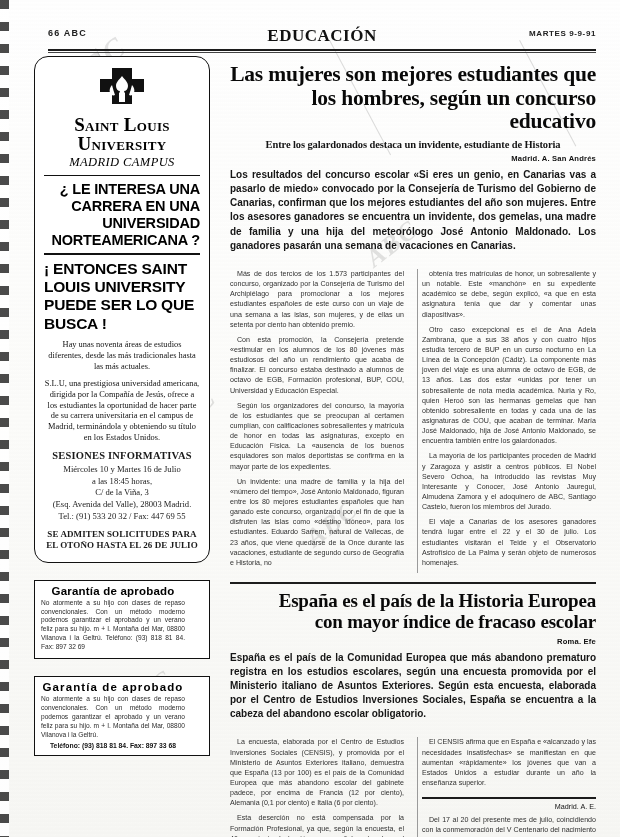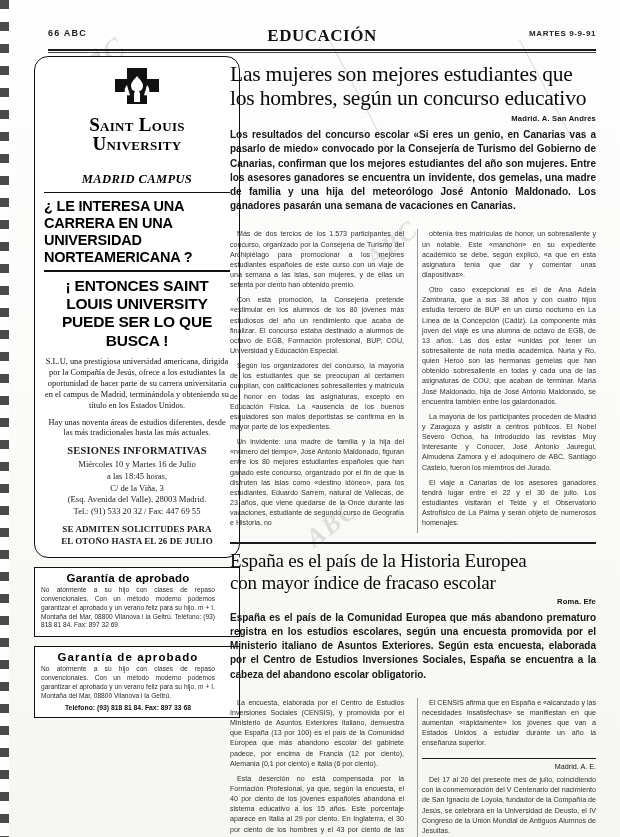--- a/index.html
+++ b/index.html
@@ -39,82 +39,82 @@
   #folio{position:absolute;left:0;top:2px;font-size:9px;font-weight:700;letter-spacing:1.2px;
     font-family:"Liberation Sans", sans-serif;color:#222;}
   #section-title{position:absolute;left:0;right:0;top:0;text-align:center;
     font-family:"Liberation Serif", serif;font-weight:700;font-size:17px;letter-spacing:.5px;color:#111;}
   #issue-date{position:absolute;right:0;top:3px;font-size:8px;font-weight:700;letter-spacing:.6px;
     font-family:"Liberation Sans", sans-serif;color:#222;}
   #masthead-rule{position:absolute;left:48px;top:49px;width:548px;height:2px;background:#1c1c1c;}
   #masthead-rule2{position:absolute;left:48px;top:52px;width:548px;height:1px;background:#444;}
 
   
-  #ad-col{position:absolute;left:34px;top:56px;width:206px;}
+  #ad-col{position:absolute;left:34px;top:56px;width:176px;}
 
   .slu-ad{
     position:relative;border:1.6px solid #111;border-radius:14px;
     padding:8px 9px 10px 9px;background:#fff;
   }
   .slu-crest{width:100%;display:flex;justify-content:center;margin:2px 0 4px 0;}
   .slu-name{text-align:center;font-family:"Liberation Serif", serif;color:#000;}
   .slu-name .l1,.slu-name .l2{
     display:block;font-weight:700;font-size:19px;line-height:1.02;letter-spacing:.3px;
   }
   .slu-name .l1{font-variant:small-caps;}
   .slu-name .l2{font-variant:small-caps;}
-  .slu-campus{display:block;text-align:center;font-style:italic;font-weight:700;
-    font-size:12.5px;letter-spacing:.4px;margin-top:18px;}
+  .slu-campus{display:block;text-align:center;font-style:italic;font-weight:400;
+    font-size:12.5px;letter-spacing:.4px;margin-top:1px;}
   .slu-hr{height:1.4px;background:#111;margin:5px 0 5px 0;}
   .slu-q{
+    text-align:right;font-family:"Liberation Sans", sans-serif;font-weight:700;
+    font-size:14.5px;line-height:1.16;letter-spacing:-.2px;color:#000;
+  }
+  .slu-a{
     text-align:left;font-family:"Liberation Sans", sans-serif;font-weight:700;
-    font-size:14.5px;line-height:1.16;letter-spacing:-.2px;color:#000;
-  }
-  .slu-a{
-    text-align:center;font-family:"Liberation Sans", sans-serif;font-weight:700;
     font-size:15.5px;line-height:1.18;letter-spacing:-.2px;color:#000;margin-top:1px;
   }
   .slu-body{
     text-align:center;font-family:"Liberation Serif", serif;font-size:8.4px;line-height:1.3;
     margin-top:7px;color:#111;
   }
   .slu-body p{margin:0 0 6px 0;}
   .slu-sesiones{
     text-align:center;font-family:"Liberation Serif", serif;font-weight:700;font-size:10.5px;
     letter-spacing:.2px;margin-top:6px;
   }
   .slu-details{
     text-align:center;font-family:"Liberation Serif", serif;font-size:8.6px;line-height:1.35;margin-top:3px;
   }
   .slu-foot{
     text-align:center;font-family:"Liberation Serif", serif;font-weight:700;font-size:9px;
     line-height:1.25;margin-top:7px;letter-spacing:.1px;
   }
 
   .gar-box{
-    border:1.4px solid #111;background:#fff;margin-top:9px;padding:4px 24px 6px 6px;
+    border:1.4px solid #111;background:#fff;margin-top:17px;padding:4px 24px 6px 6px;
   }
   .gar-title{
     text-align:center;font-family:"Liberation Sans", sans-serif;font-weight:700;
     font-size:11.5px;letter-spacing:.2px;color:#000;margin-bottom:2px;
   }
   .gar-title.wide{letter-spacing:1.1px;}
   .gar-text{
     font-family:"Liberation Sans", sans-serif;font-size:6.6px;line-height:1.35;
     color:#2a2a2a;text-align:justify;
   }
   .gar-tel{
     font-family:"Liberation Sans", sans-serif;font-size:6.8px;font-weight:700;
     text-align:center;margin-top:3px;color:#111;
   }
 
   
   #main{position:absolute;left:230px;top:56px;width:366px;}
   .headline{
-    text-align:left;font-family:"Liberation Serif", serif;font-weight:400;
+    text-align:right;font-family:"Liberation Serif", serif;font-weight:700;
     color:#090909;letter-spacing:-.2px;
   }
   .h1-main{font-size:21.5px;line-height:1.1;margin:7px 0 0 0;}
   .h2-main{font-size:19px;line-height:1.12;margin:6px 0 0 0;}
   .subhead{
     text-align:center;font-family:"Liberation Serif", serif;font-weight:700;
     font-size:10.5px;margin-top:5px;color:#151515;letter-spacing:-.1px;
   }
   .dateline{
     text-align:right;font-family:"Liberation Sans", sans-serif;font-weight:700;
@@ -196,22 +196,22 @@
 
       <div class="slu-hr"></div>
 
       <div class="slu-q">¿ LE INTERESA UNA CARRERA EN UNA UNIVERSIDAD NORTEAMERICANA ?</div>
 
       <div class="slu-hr"></div>
 
       <div class="slu-a">¡ ENTONCES SAINT LOUIS UNIVERSITY PUEDE SER LO QUE BUSCA !</div>
 
       <div class="slu-body">
+        <p>Hay unas noventa áreas de estudios diferentes, desde las más tradicionales hasta las más actuales.</p>
         <p>S.L.U, una prestigiosa universidad americana, dirigida por la Compañía de Jesús, ofrece a los estudiantes la oportunidad de hacer parte de su carrera universitaria en el campus de Madrid, terminándola y obteniendo su título en los Estados Unidos.</p>
-        <p>Hay unas noventa áreas de estudios diferentes, desde las más tradicionales hasta las más actuales.</p>
       </div>
 
       <div class="slu-sesiones">SESIONES INFORMATIVAS</div>
       <div class="slu-details">
         <div>Miércoles 10 y Martes 16 de Julio</div>
         <div>a las 18:45 horas,</div>
         <div>C/ de la Viña, 3</div>
         <div>(Esq. Avenida del Valle), 28003 Madrid.</div>
         <div>Tel.: (91) 533 20 32  /  Fax: 447 69 55</div>
       </div>
@@ -235,20 +235,21 @@
 
   </div>
 
   <div id="main">
 
     <div class="article">
       <h1 class="headline h1-main">
         <span>Las mujeres son mejores estudiantes que</span><br>
         <span>los hombres, según un concurso educativo</span>
       </h1>
+      <div class="subhead">Entre los galardonados destaca un invidente, estudiante de Historia</div>
       <div class="dateline">Madrid. A. San Andrés</div>
       <div class="lead">Los resultados del concurso escolar «Si eres un genio, en Canarias vas a pasarlo de miedo» convocado por la Consejería de Turismo del Gobierno de Canarias, confirman que los mejores estudiantes del año son mujeres. Entre los asesores ganadores se encuentra un invidente, dos gemelas, una madre de familia y una hija del meteorólogo José Antonio Maldonado. Los ganadores pasarán una semana de vacaciones en Canarias.</div>
 
       <div class="cols-2">
         <div class="col">
           <div class="bodytext">
             <p>Más de dos tercios de los 1.573 participantes del concurso, organizado por la Consejería de Turismo del Archipiélago para promocionar a los mejores estudiantes españoles de este curso con un viaje de una semana a las islas, son mujeres, y de ellas un setenta por ciento han obtenido premio.</p>
             <p>Con esta promoción, la Consejería pretende «estimular en los alumnos de los 80 jóvenes más estudiosos del año un rendimiento que acaba de finalizar. El concurso estaba destinado a alumnos de octavo de EGB, Formación profesional, BUP, COU, Universidad y Educación Especial.</p>
             <p>Según los organizadores del concurso, la mayoría de los estudiantes que se preocupan al certamen cumplían, con calificaciones sobresalientes y matrícula de honor en todas las asignaturas, excepto en Educación Física. La «ausencia de los buenos esquiadores son malos deportistas se confirma en la mayor parte de los expedientes.</p>
             <p>Un invidente: una madre de familia y la hija del «número del tiempo», José Antonio Maldonado, figuran entre los 80 mejores estudiantes españoles que han ganado este concurso, organizado por el fin de que la disfruten las islas como «destino idóneo», para los estudiantes. Eduardo Sarrem, natural de Vallecas, de 23 años, que viene quedarse de la Once durante las vacaciones, estudiante de segundo curso de Geografía e Historia, no</p>

